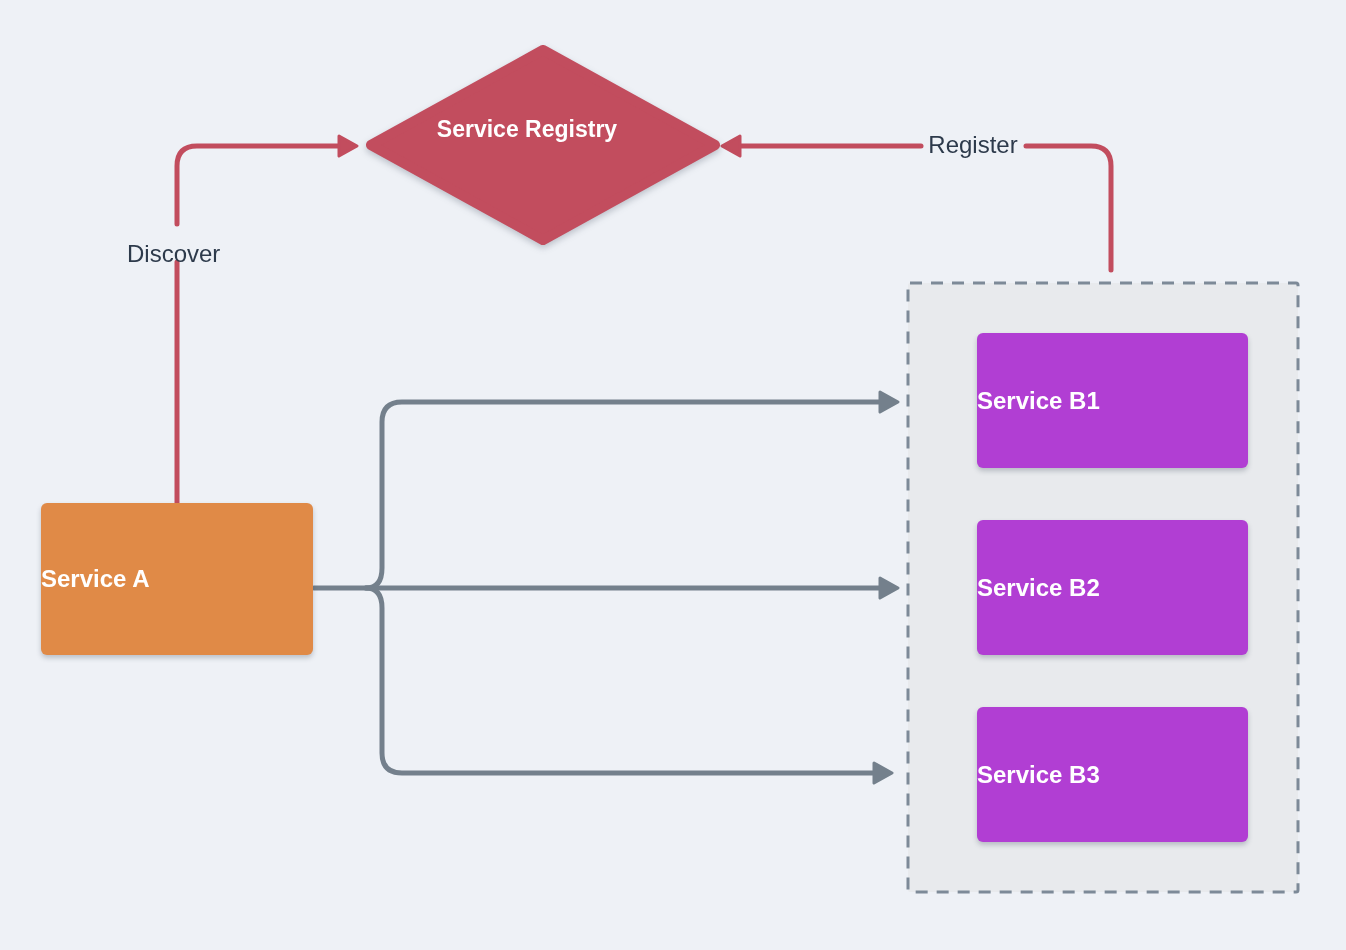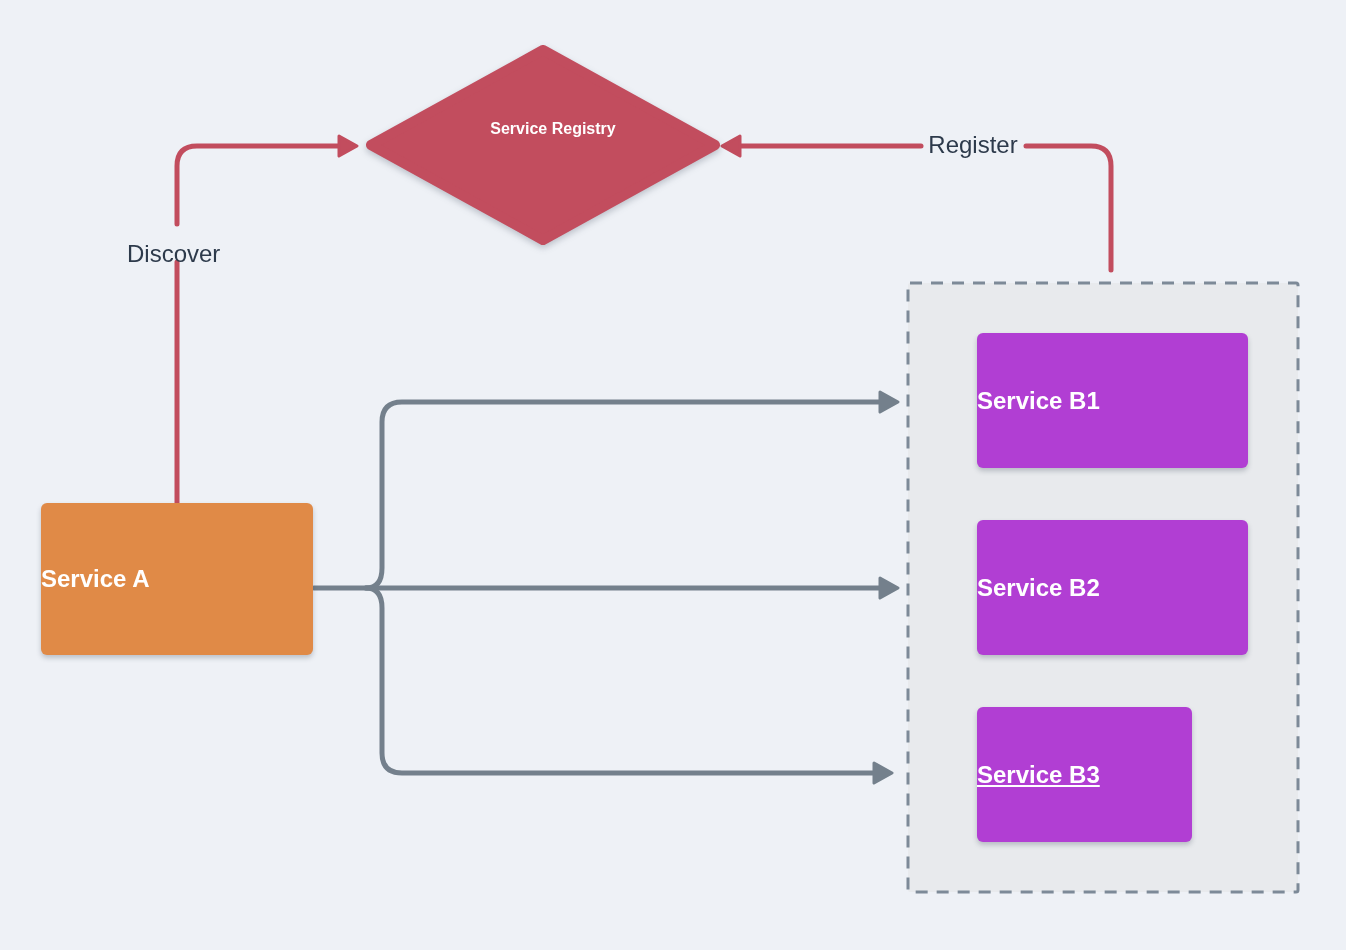--- a/index.html
+++ b/index.html
@@ -64,29 +64,29 @@
     font-weight: bold;
     border-radius: 6px;
     box-shadow: 0 3px 5px rgba(40, 50, 70, 0.25);
     text-align: center;
   }
   .node-orange { background: var(--node-orange, #e08a47); }
   .node-purple { background: var(--node-purple, #b13ed3); }
   #node-service-a { left: 41px;  top: 503px; width: 272px; height: 152px; }
   #node-service-b1 { left: 977px; top: 333px; width: 271px; height: 135px; }
   #node-service-b2 { left: 977px; top: 520px; width: 271px; height: 135px; }
-  #node-service-b3 { left: 977px; top: 707px; width: 215px; height: 135px; text-decoration: underline; }
+  #node-service-b3 { left: 977px; top: 707px; width: 271px; height: 135px; }
   .diamond-label {
     position: absolute;
-    left: 393px;
+    left: 367px;
     top: 112px;
     width: 320px;
     text-align: center;
     color: var(--node-text, #ffffff);
-    font-size: 16px;
+    font-size: 23px;
     font-weight: bold;
     line-height: 34px;
   }
   .edge-label {
     position: absolute;
     color: var(--label-text, #2d3a4b);
     font-size: 24px;
     line-height: 26px;
     white-space: nowrap;
   }

